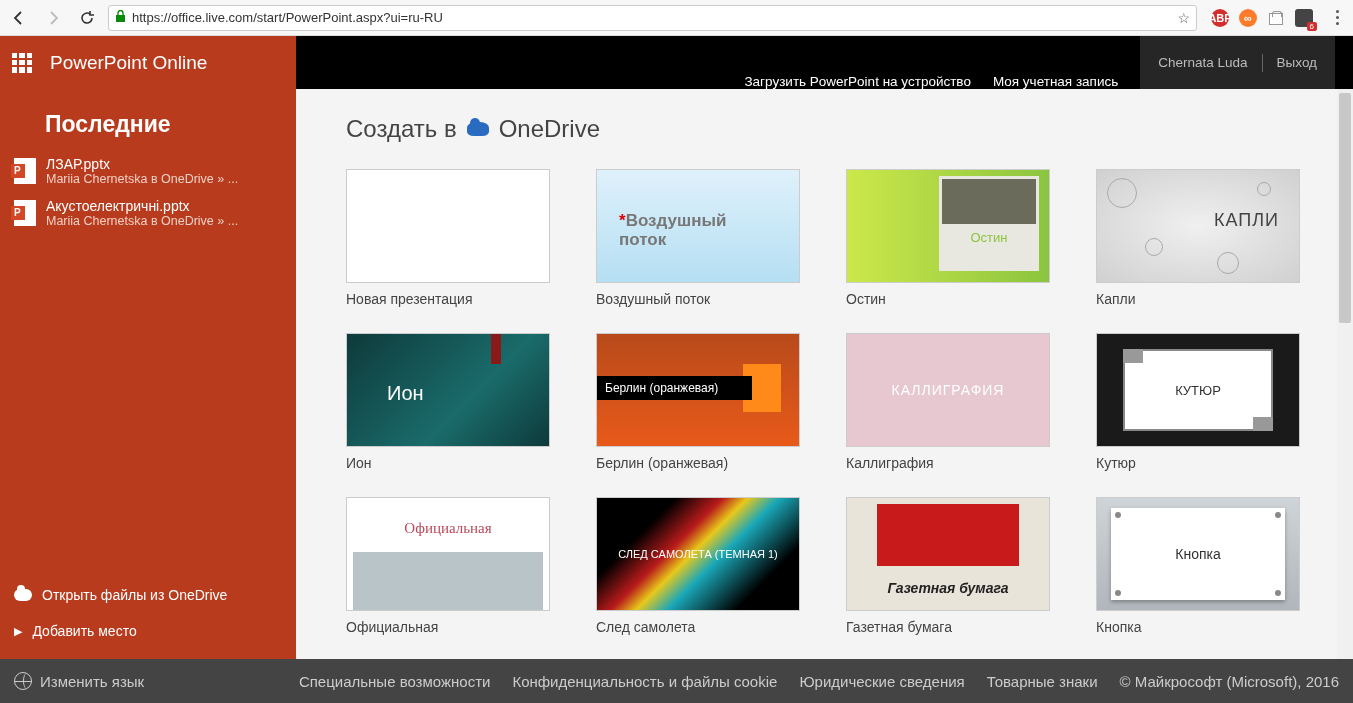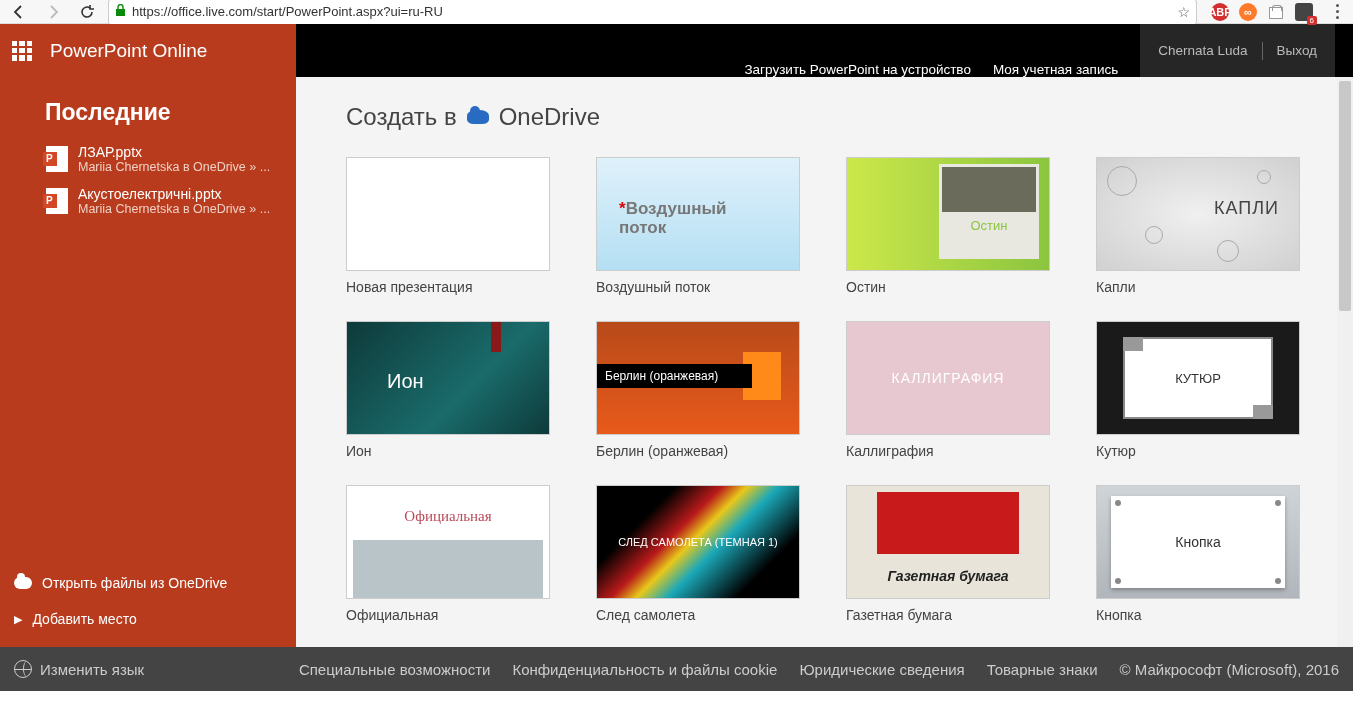--- a/index.html
+++ b/index.html
@@ -1,19 +1,19 @@
 <!DOCTYPE html>
 <html><head>
 <meta charset="utf-8">
 <style>
 * { margin: 0; padding: 0; box-sizing: border-box; font-family: "Segoe UI", Arial, sans-serif; }
 body { width: 1353px; height: 703px; overflow: hidden; background: #fff; }
 
 
-.browser-bar { height: 24px; background: #f7f7f7; border-bottom: 1px solid #ddd; display: flex; align-items: center; padding: 0 6px; gap: 8px; }
+.browser-bar { height: 36px; background: #f7f7f7; border-bottom: 1px solid #ddd; display: flex; align-items: center; padding: 0 6px; gap: 8px; }
 .nav-btn { width: 26px; height: 26px; display: flex; align-items: center; justify-content: center; color: #555; border-radius: 13px; cursor: default; }
 .nav-btn.enabled { color: #333; cursor: pointer; }
 .nav-btn.disabled { color: #bbb; }
 .addr-wrap { flex: 1; display: flex; align-items: center; height: 26px; border: 1px solid #ccc; border-radius: 3px; background: #fff; padding: 0 6px; gap: 6px; }
 .lock-icon { color: #0a8a0a; font-size: 12px; }
 .addr-text { flex: 1; font-size: 13px; color: #333; white-space: nowrap; overflow: hidden; }
 .star-icon { color: #555; font-size: 14px; }
 .ext-icons { display: flex; align-items: center; gap: 10px; padding: 0 6px; }
 .ext-circle { width: 18px; height: 18px; border-radius: 9px; display: flex; align-items: center; justify-content: center; font-size: 11px; font-weight: bold; color: #fff; }
 .ext-abp { background: #d32f2f; }
@@ -37,21 +37,21 @@
 .hr-user-seg { display: flex; align-items: center; gap: 14px; background: #262626; height: 100%; padding: 0 18px; }
 .hr-user { color: #bbb; font-size: 13.5px; }
 .hr-sep { width: 1px; height: 18px; background: #666; }
 .hr-exit { color: #bbb; font-size: 13.5px; cursor: pointer; }
 
 
 .main { display: flex; height: 570px; }
 .sidebar { width: 296px; background: #b83b1d; color: #fff; display: flex; flex-direction: column; }
 .side-title { font-size: 23px; font-weight: 700; padding: 22px 14px 12px; margin-left: 31px; }
 .recent-list { flex: 1; overflow: hidden; }
-.recent-item { display: flex; align-items: flex-start; gap: 10px; padding: 6px 14px; cursor: pointer; margin-left: 32px; }
+.recent-item { display: flex; align-items: flex-start; gap: 10px; padding: 6px 14px; cursor: pointer; }
 .recent-icon { width: 22px; height: 26px; background: #fff; position: relative; margin-top: 2px; flex-shrink: 0; }
 .recent-icon::before { content: ""; position: absolute; left: -3px; top: 6px; width: 14px; height: 14px; background: #d24726; }
 .recent-icon::after { content: "P"; position: absolute; left: 0px; top: 7px; font-size: 10px; font-weight: bold; color: #fff; }
 .recent-text { overflow: hidden; }
 .recent-name { font-size: 14px; white-space: nowrap; overflow: hidden; text-overflow: ellipsis; }
 .recent-loc { font-size: 12.5px; color: #f0d0c5; white-space: nowrap; overflow: hidden; text-overflow: ellipsis; }
 .side-actions { padding-bottom: 10px; }
 .side-act { display: flex; align-items: center; gap: 10px; padding: 10px 14px; font-size: 14px; cursor: pointer; }
 .cloud-icon { width: 18px; height: 12px; background: #fff; border-radius: 6px; position: relative; }
 .cloud-icon::before { content: ""; position: absolute; left: 3px; top: -4px; width: 8px; height: 8px; background: #fff; border-radius: 50%; }

